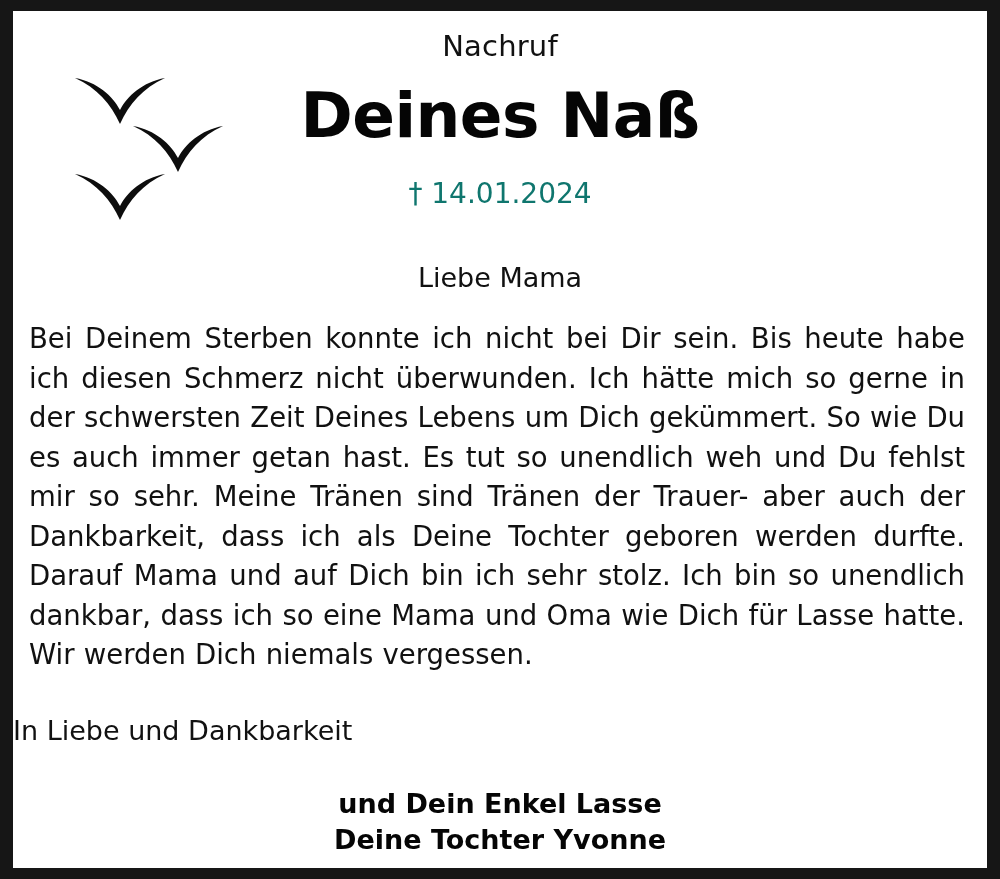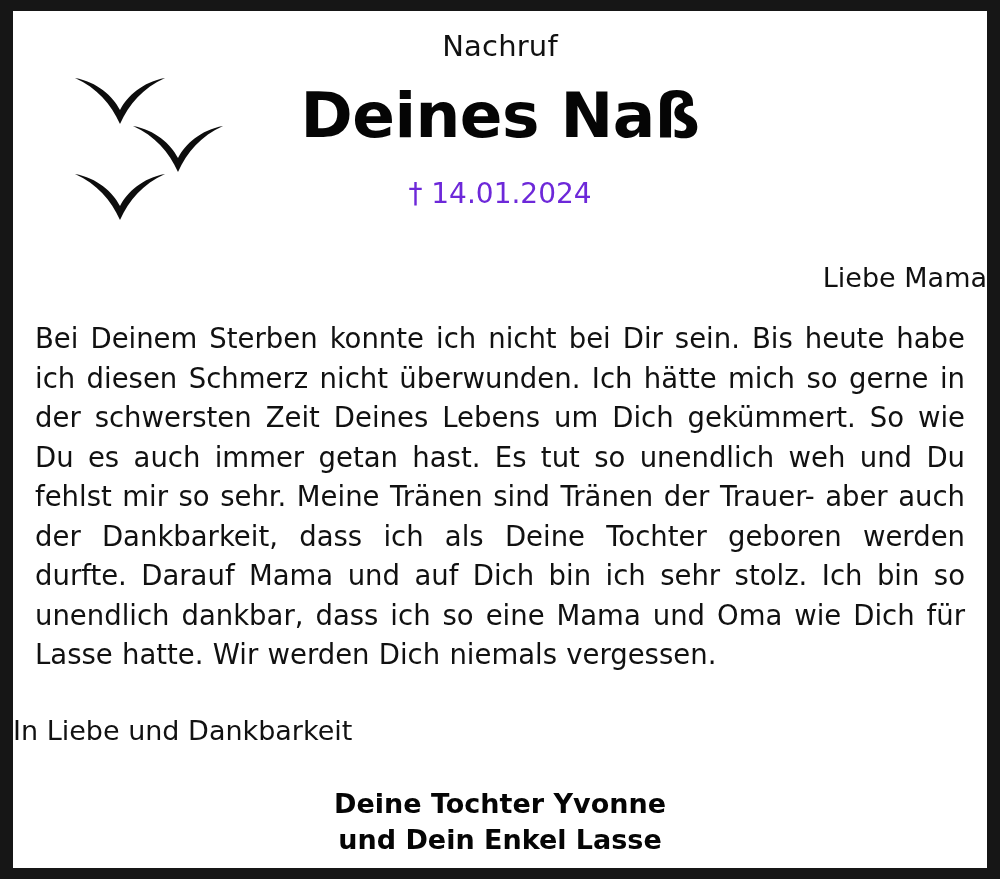--- a/index.html
+++ b/index.html
@@ -55,30 +55,30 @@
     font-weight: 700;
     letter-spacing: -0.5px;
     margin-top: 20px;
     line-height: 1.05;
     color: #050505;
   }
   .dates {
     text-align: center;
     font-size: 28px;
     margin-top: 28px;
-    color: #6d28d9;
+    color: #0f766e;
   }
   .salutation {
-    text-align: right;
+    text-align: center;
     font-size: 27px;
     margin-top: 52px;
     color: #111;
   }
   .body-text {
-    margin: 26px 22px 0 22px;
+    margin: 26px 22px 0 16px;
     font-size: 27.5px;
     line-height: 39.5px;
     text-align: justify;
     text-align-last: left;
     color: #111;
     word-spacing: 0.5px;
   }
   .closing {
     text-align: left;
     font-size: 27px;
@@ -114,18 +114,18 @@
 
     <div class="dates">† 14.01.2024</div>
 
     <div class="salutation">Liebe Mama</div>
 
     <div class="body-text">Bei Deinem Sterben konnte ich nicht bei Dir sein. Bis heute habe ich diesen Schmerz nicht überwunden. Ich hätte mich so gerne in der schwersten Zeit Deines Lebens um Dich gekümmert. So wie Du es auch immer getan hast. Es tut so unendlich weh und Du fehlst mir so sehr. Meine Tränen sind Tränen der Trauer- aber auch der Dankbarkeit, dass ich als Deine Tochter geboren werden durfte. Darauf Mama und auf Dich bin ich sehr stolz. Ich bin so unendlich dankbar, dass ich so eine Mama und Oma wie Dich für Lasse hatte. Wir werden Dich niemals vergessen.</div>
 
     <div class="closing">In Liebe und Dankbarkeit</div>
 
     <div class="signature">
+      <div>und Dein Enkel Lasse</div>
       <div>Deine Tochter Yvonne</div>
-      <div>und Dein Enkel Lasse</div>
     </div>
 
   </div>
 </div>
 
 </body></html>

